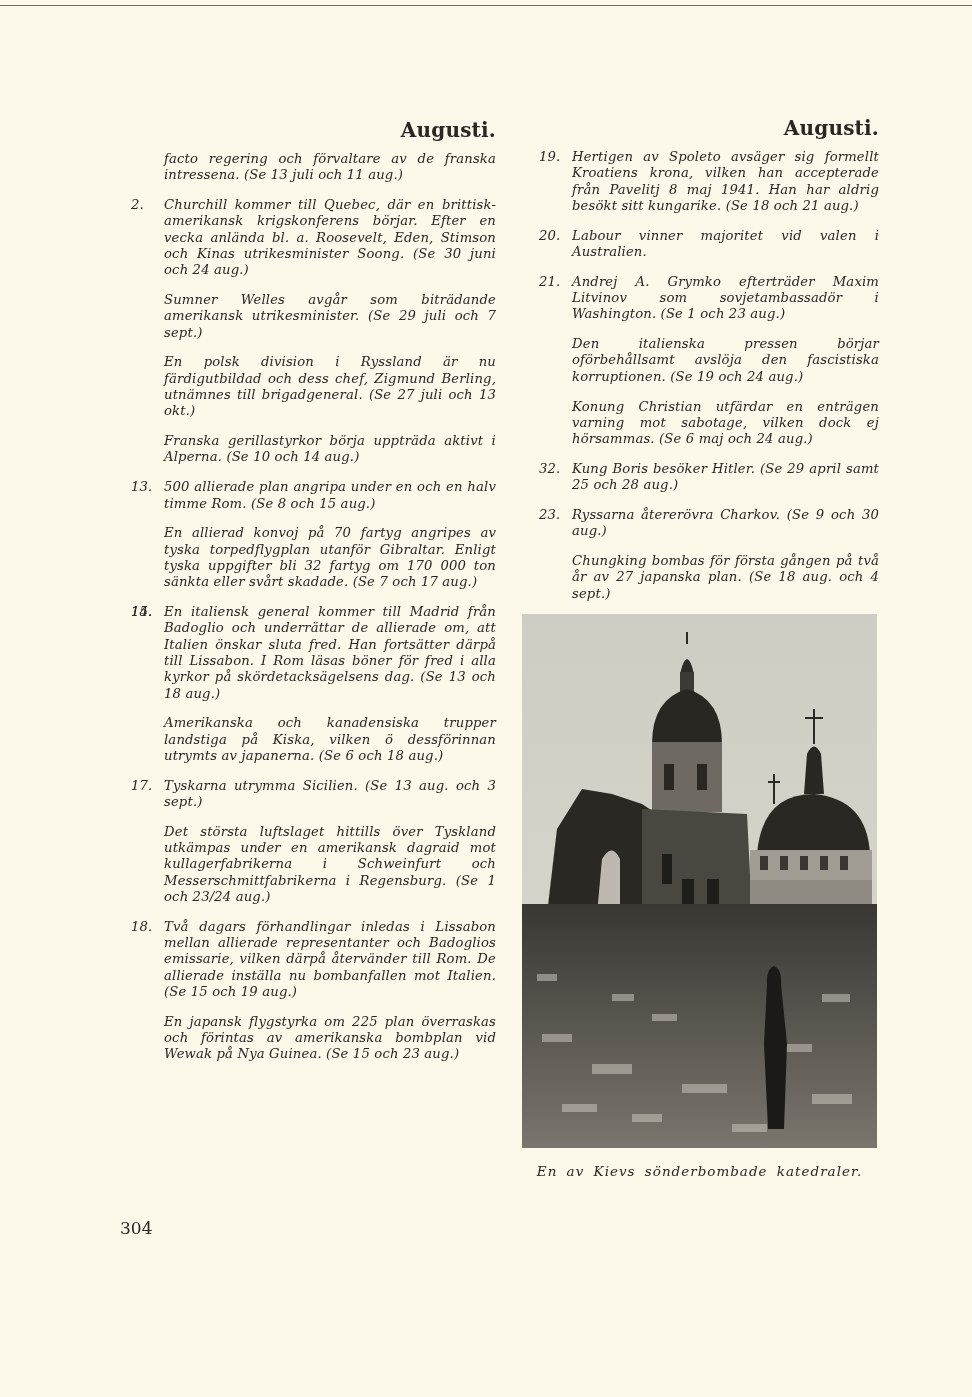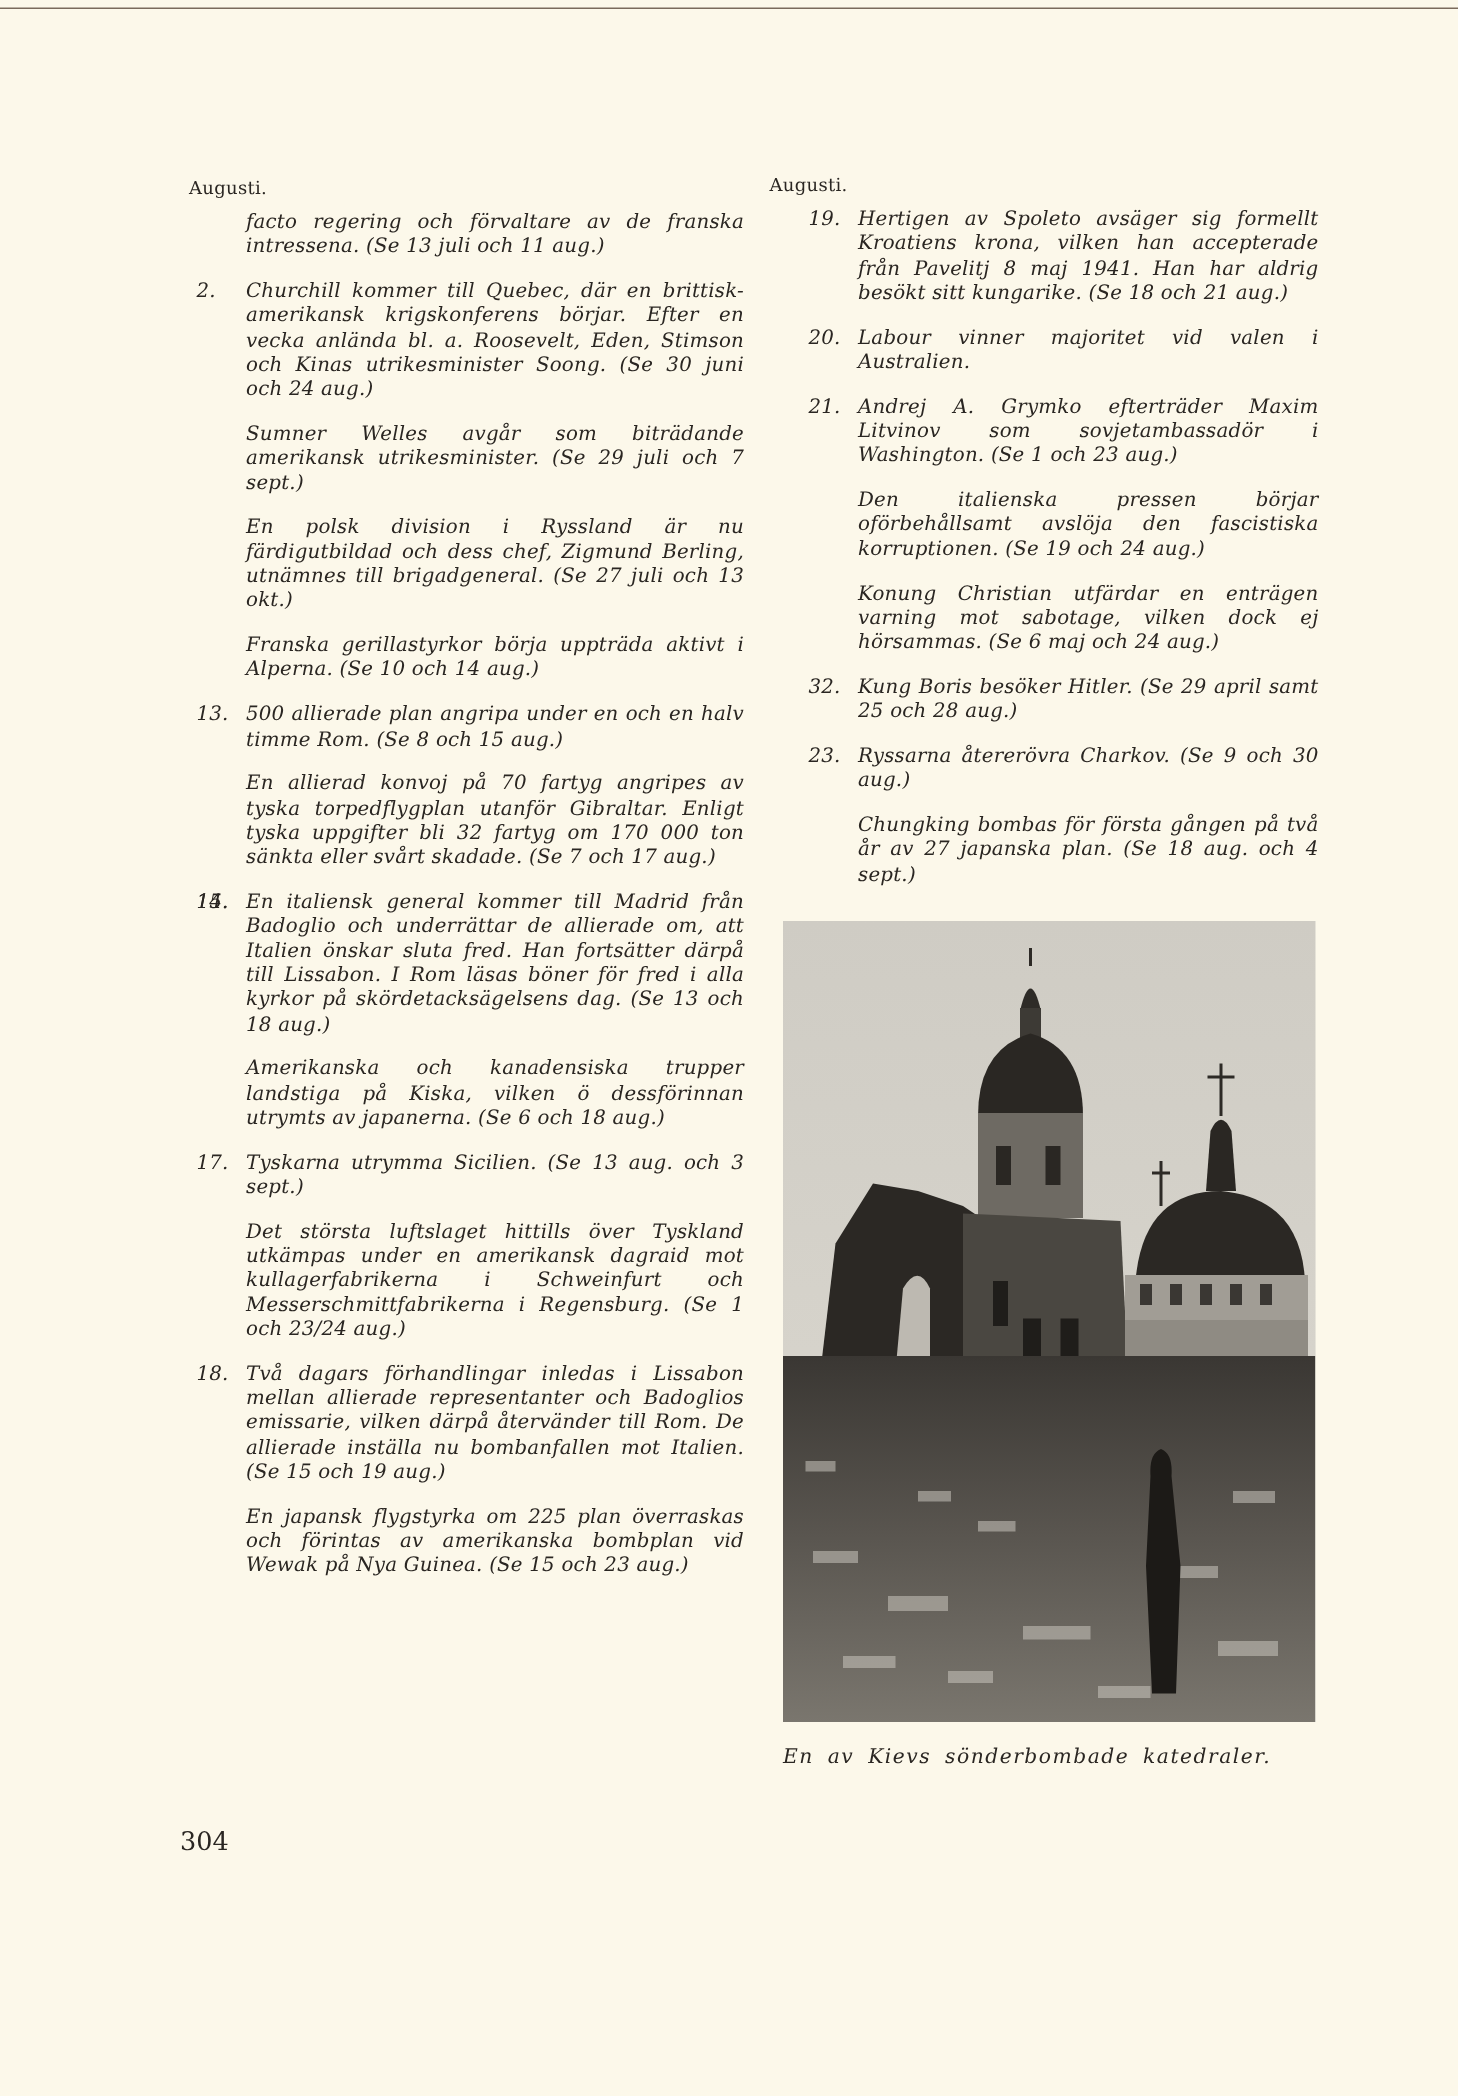--- a/index.html
+++ b/index.html
@@ -11,42 +11,42 @@
     position: relative;
   }
   .top-rule {
     position: absolute; left: 0; top: 5px; width: 972px; height: 1px;
     background: #7a6a5c;
   }
   .col { position: absolute; }
   .col-left { left: 126px; top: 118px; width: 370px; }
   .col-right { left: 513px; top: 116px; width: 366px; }
   .heading {
-    text-align: left; font-weight: normal; font-size: 12px;
+    text-align: right; font-weight: bold; font-size: 20px;
     margin: 0 0 9px 0; letter-spacing: 0.2px;
   }
   .entry {
     position: relative; padding-left: 38px;
     font-size: 13.2px; line-height: 16.3px;
     text-align: justify; margin: 0 0 13.5px 0;
     letter-spacing: 0.15px;
     font-style: italic;
   }
   .col-right .entry { padding-left: 38px; margin-left: 21px; }
   .entry .day {
     position: absolute; left: 5px; top: 0; font-weight: normal;
   }
   .photo-frame {
     position: absolute; left: 522px; top: 614px; width: 355px; height: 534px;
     background: #d6d3cc; overflow: hidden;
   }
   .photo-frame svg { display: block; }
   .caption {
     position: absolute; left: 522px; top: 1163px; width: 355px;
-    font-style: italic; font-size: 13.5px;
+    text-align: center; font-style: italic; font-size: 13.5px;
     letter-spacing: 1px; word-spacing: 4px;
   }
   .page-number {
     position: absolute; left: 120px; top: 1218px;
     font-size: 17px; font-weight: normal;
   }
 </style>
 </head>
 <body>
 

